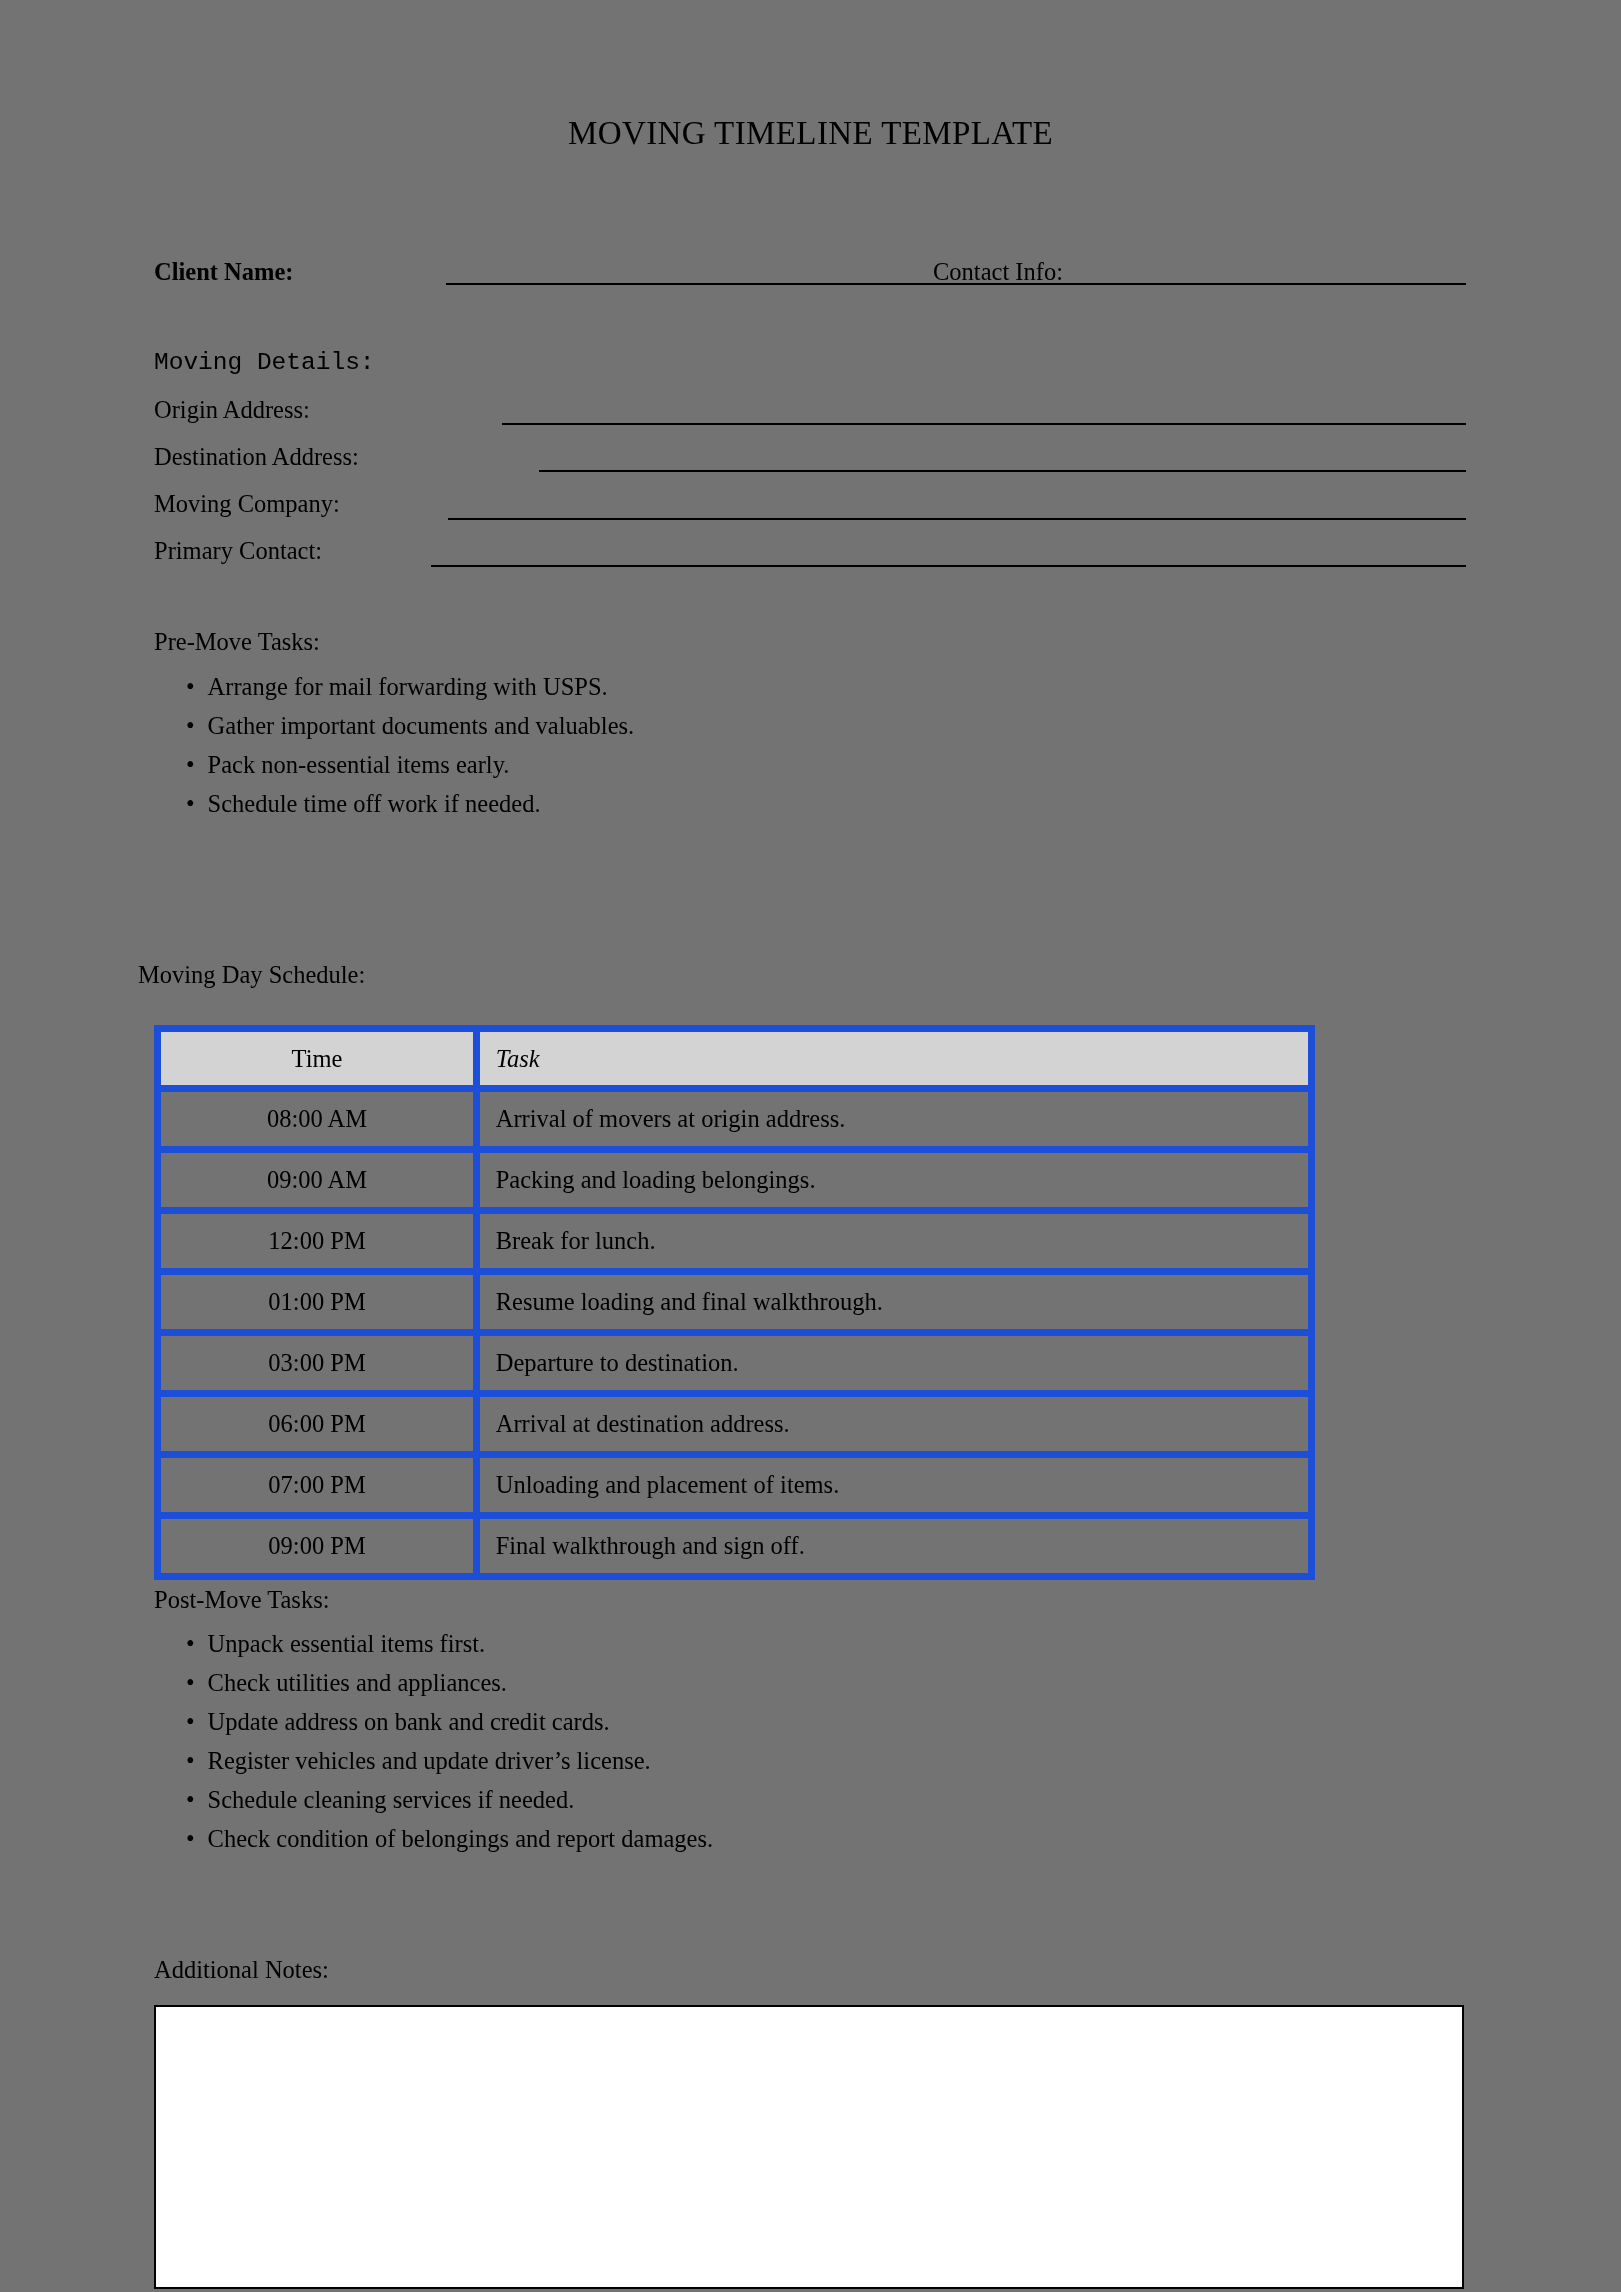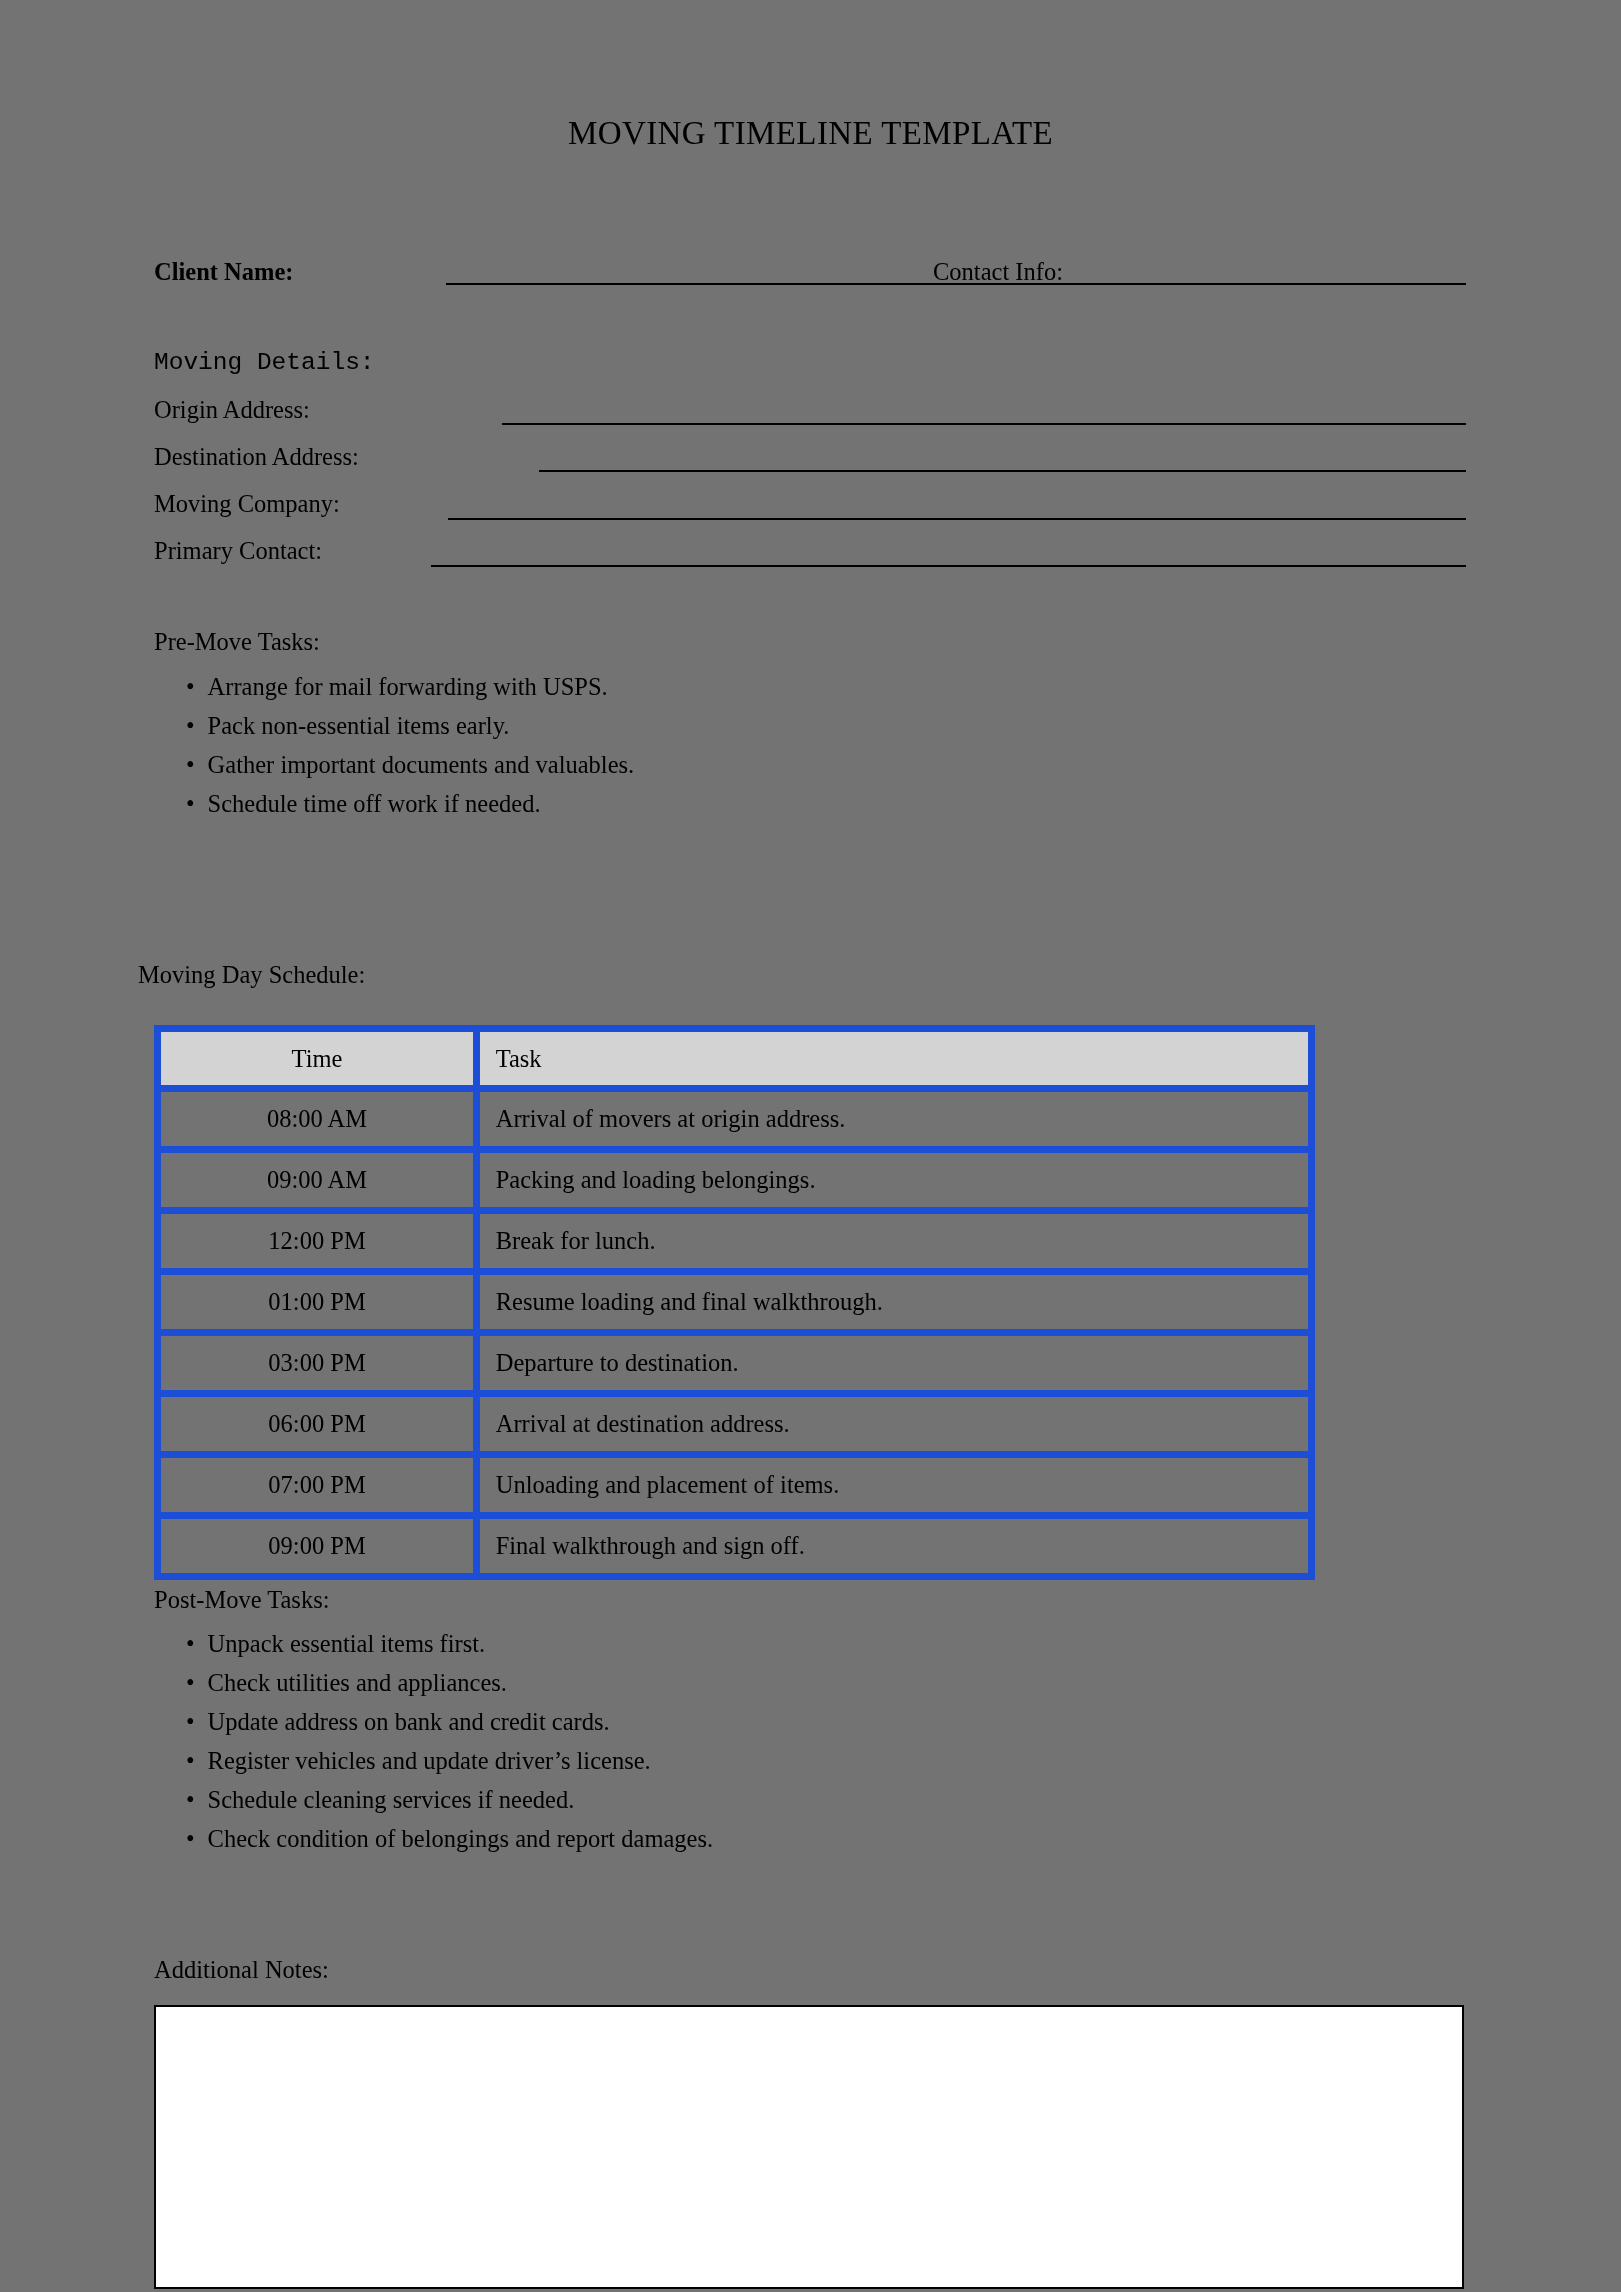--- a/index.html
+++ b/index.html
@@ -93,20 +93,21 @@
   .schedule .col-time {
     width: 312px;
     text-align: center;
   }
   .schedule .col-task {
     text-align: left;
     padding-left: 15.7px;
   }
   .schedule thead .col-task {
     padding-left: 15.7px;
+    font-style: italic;
   }
 
   
   .notes-box {
     position: absolute;
     left: 154px;
     top: 2005px;
     width: 1310px;
     height: 284px;
     border: 2.9px solid #000000;
@@ -135,22 +136,22 @@
 
   <div class="label" style="left:154px; top:492px;">Moving Company:</div>
   <div class="rule" style="left:448px; top:518px; width:1018px;"></div>
 
   <div class="label" style="left:154px; top:539px;">Primary Contact:</div>
   <div class="rule" style="left:431px; top:565px; width:1035px;"></div>
 
   <div class="label" style="left:154px; top:630px;">Pre-Move Tasks:</div>
   <ul class="bullets" style="left:186px; top:667px;">
     <li>Arrange for mail forwarding with USPS.</li>
+    <li>Gather important documents and valuables.</li>
     <li>Pack non-essential items early.</li>
-    <li>Gather important documents and valuables.</li>
     <li>Schedule time off work if needed.</li>
   </ul>
 
   <div class="label" style="left:138px; top:963px;">Moving Day Schedule:</div>
 
   <table class="schedule">
     <thead>
       <tr>
         <th class="col-time">Time</th>
         <th class="col-task">Task</th>

